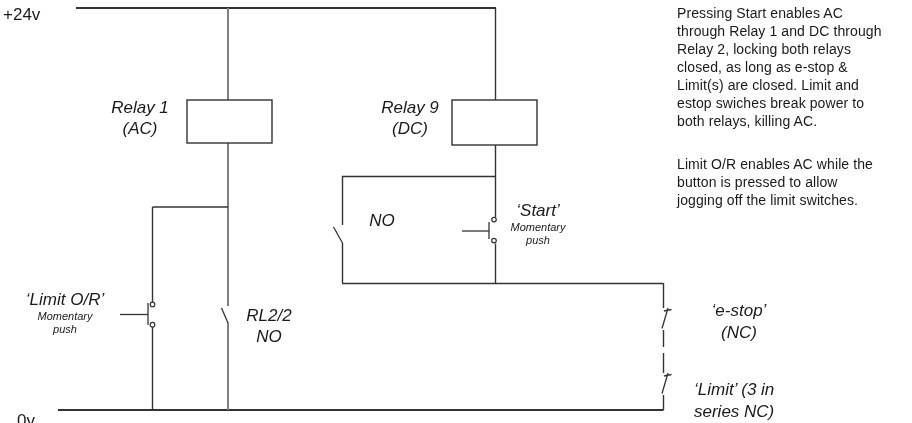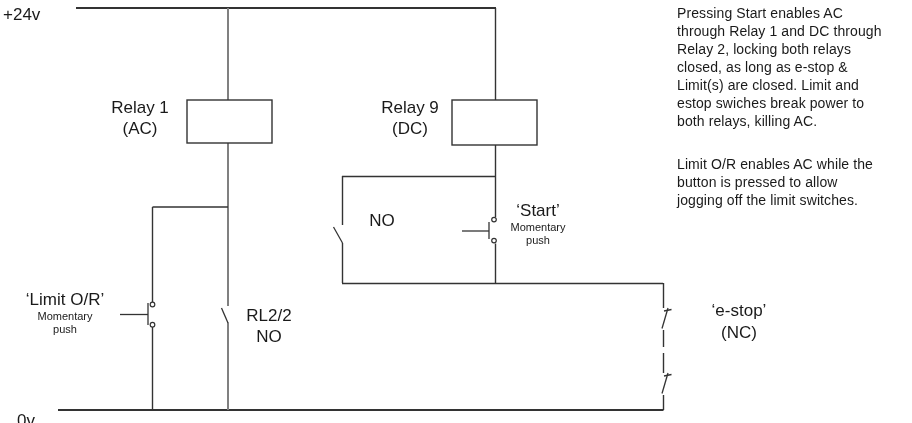--- a/index.html
+++ b/index.html
@@ -9,21 +9,21 @@
     --bg:#ffffff;
   }
   html,body{margin:0;padding:0;background:var(--bg);}
   .stage{
     position:relative;width:912px;height:423px;background:var(--bg);
     font-family:"Liberation Sans","DejaVu Sans",sans-serif;color:var(--text);
     overflow:hidden;
   }
   .stage svg{position:absolute;left:0;top:0;}
   .lbl{position:absolute;white-space:nowrap;}
-  .block{position:absolute;text-align:center;line-height:21px;}
+  .block{position:absolute;text-align:center;line-height:21px;font-style:italic;}
   .sz17{font-size:17px;}
   .sz11{font-size:11px;line-height:13px;text-align:center;}
   .lh22{line-height:22px;text-align:center;}
   .left{text-align:left;}
   .para{
     position:absolute;width:240px;font-size:14px;line-height:18px;
     white-space:pre-line;letter-spacing:0.1px;
   }
   .wire{stroke:var(--wire);stroke-width:1.4;fill:none;}
   .rail{stroke:var(--wire);stroke-width:2;fill:none;}
@@ -133,20 +133,24 @@
     <div class="sz17" style="line-height:20px">‘Limit O/R’</div>
     <div class="sz11">Momentary</div>
     <div class="sz11">push</div>
   </div>
 
   <div class="block sz17 lh22" style="left:691px;top:300px;width:96px">
     <div>‘e-stop’</div>
     <div>(NC)</div>
   </div>
 
+  <div class="block sz17 lh22 left" style="left:694px;top:379px;width:140px">
+    <div>‘Limit’ (3 in</div>
+    <div>series NC)</div>
+  </div>
 
   <div class="para" style="left:677px;top:4px">Pressing Start enables AC
 through Relay 1 and DC through
 Relay 2, locking both relays
 closed, as long as e-stop &amp;
 Limit(s) are closed.  Limit and
 estop swiches break power to
 both relays, killing AC.</div>
   <div class="para" style="left:677px;top:155px">Limit O/R enables AC while the
 button is pressed to allow

